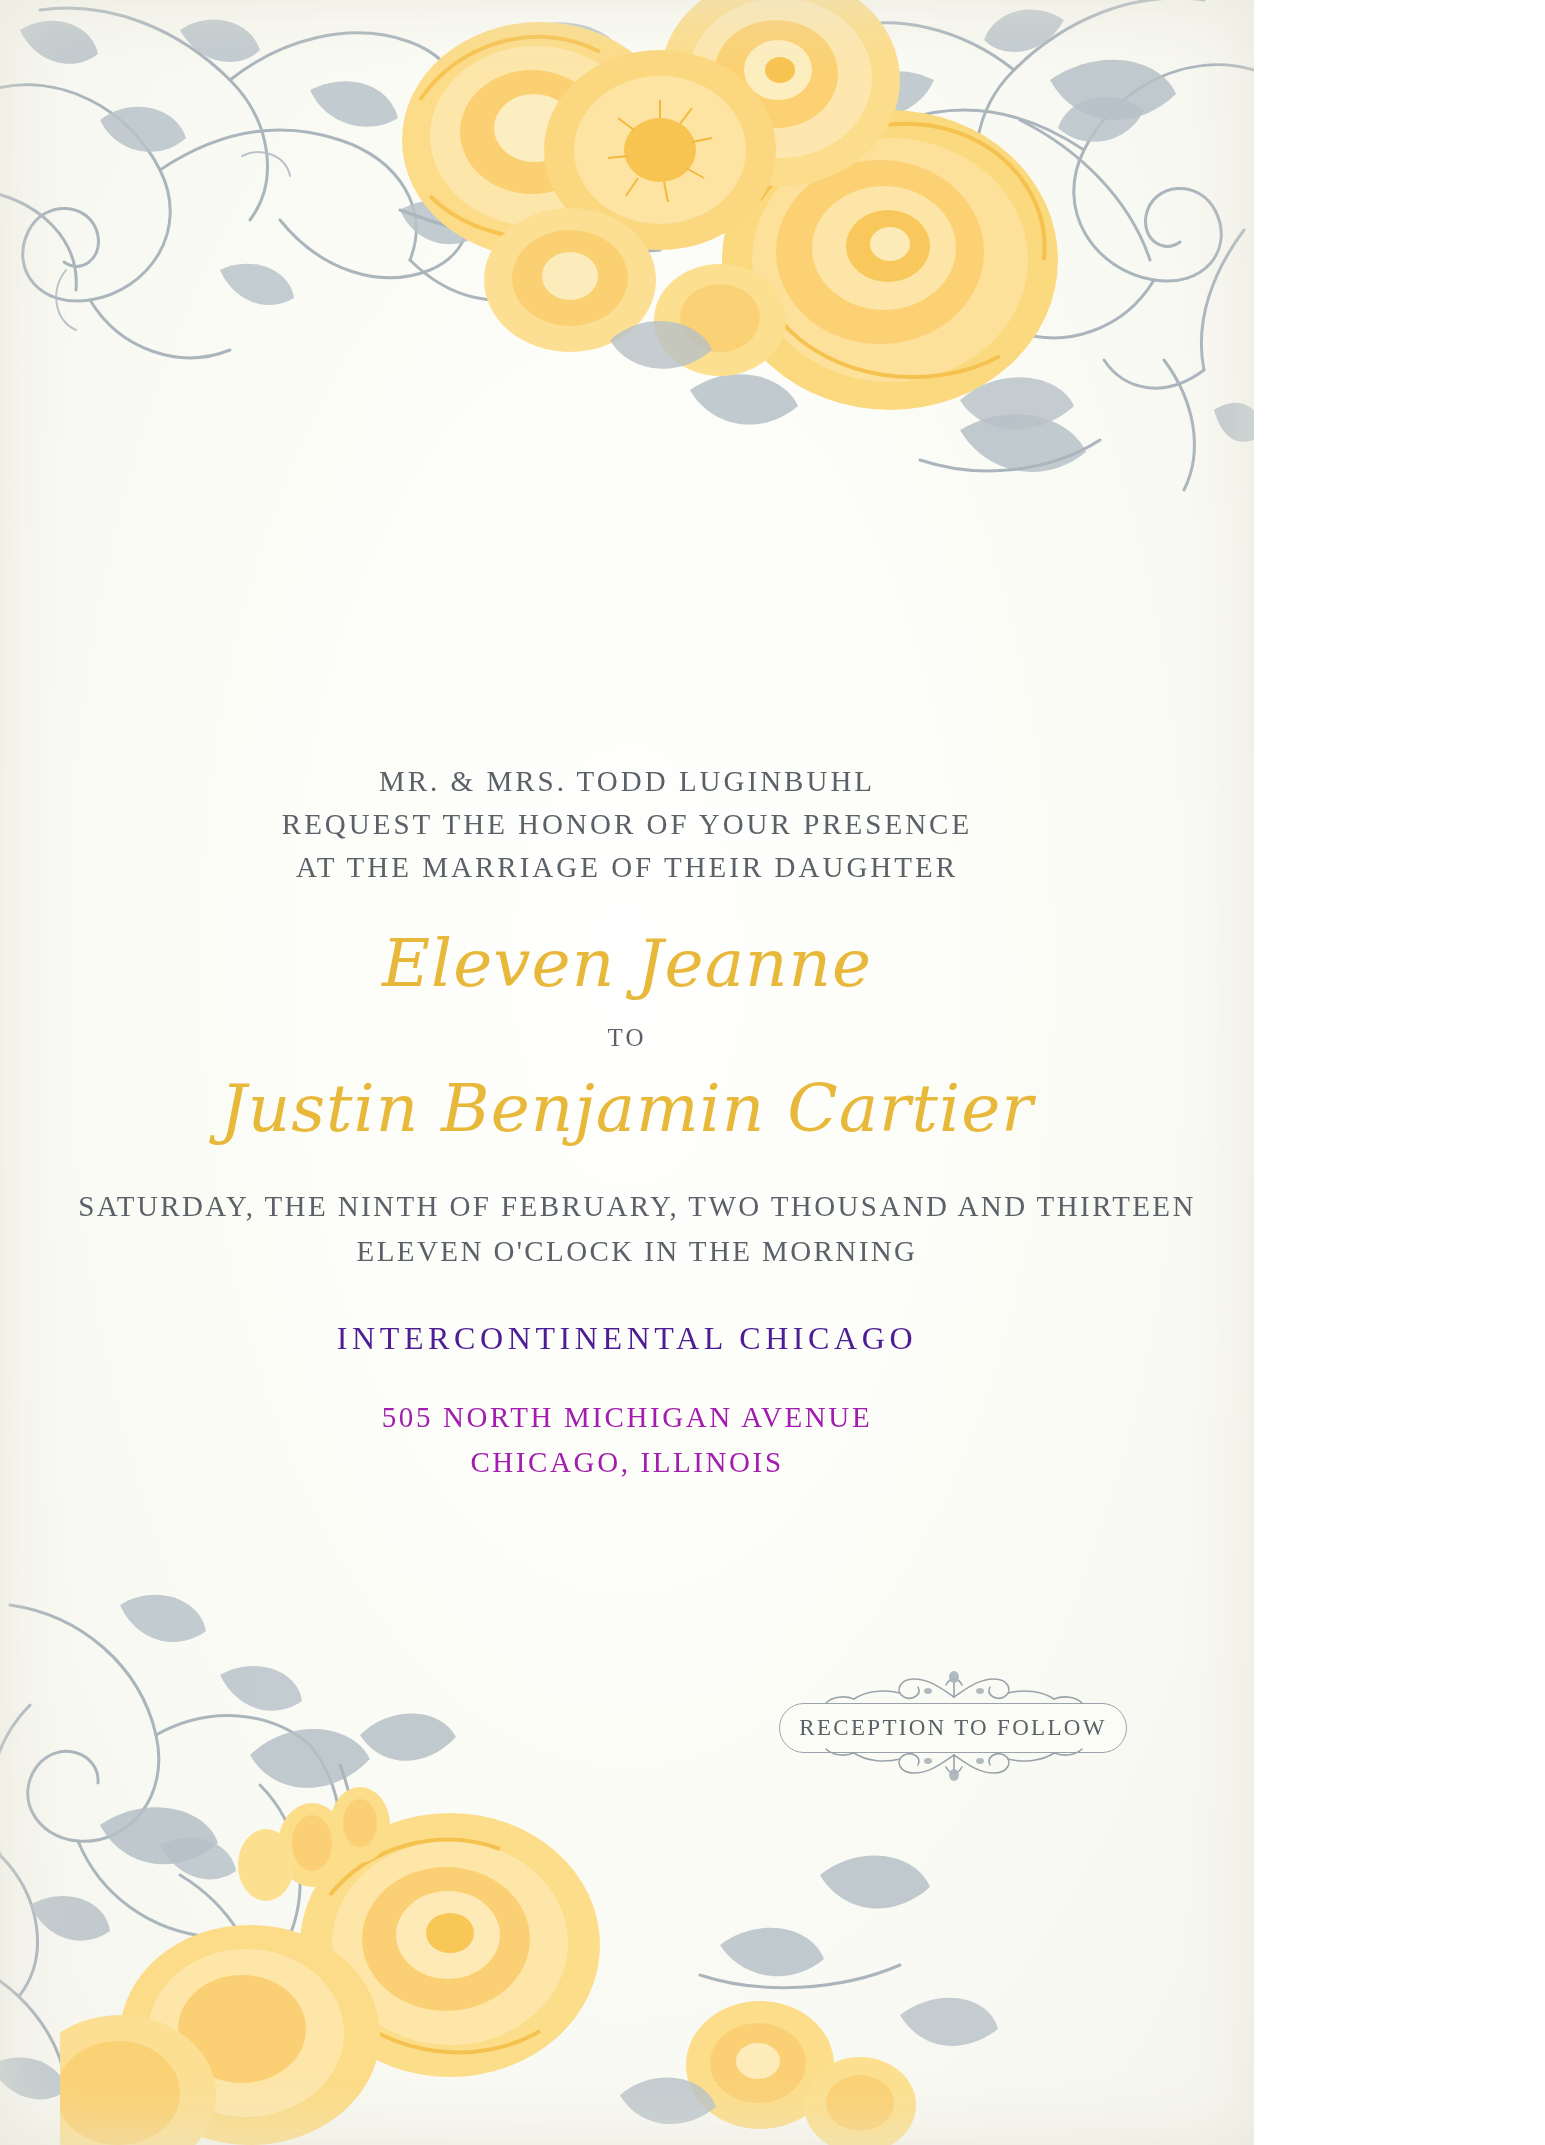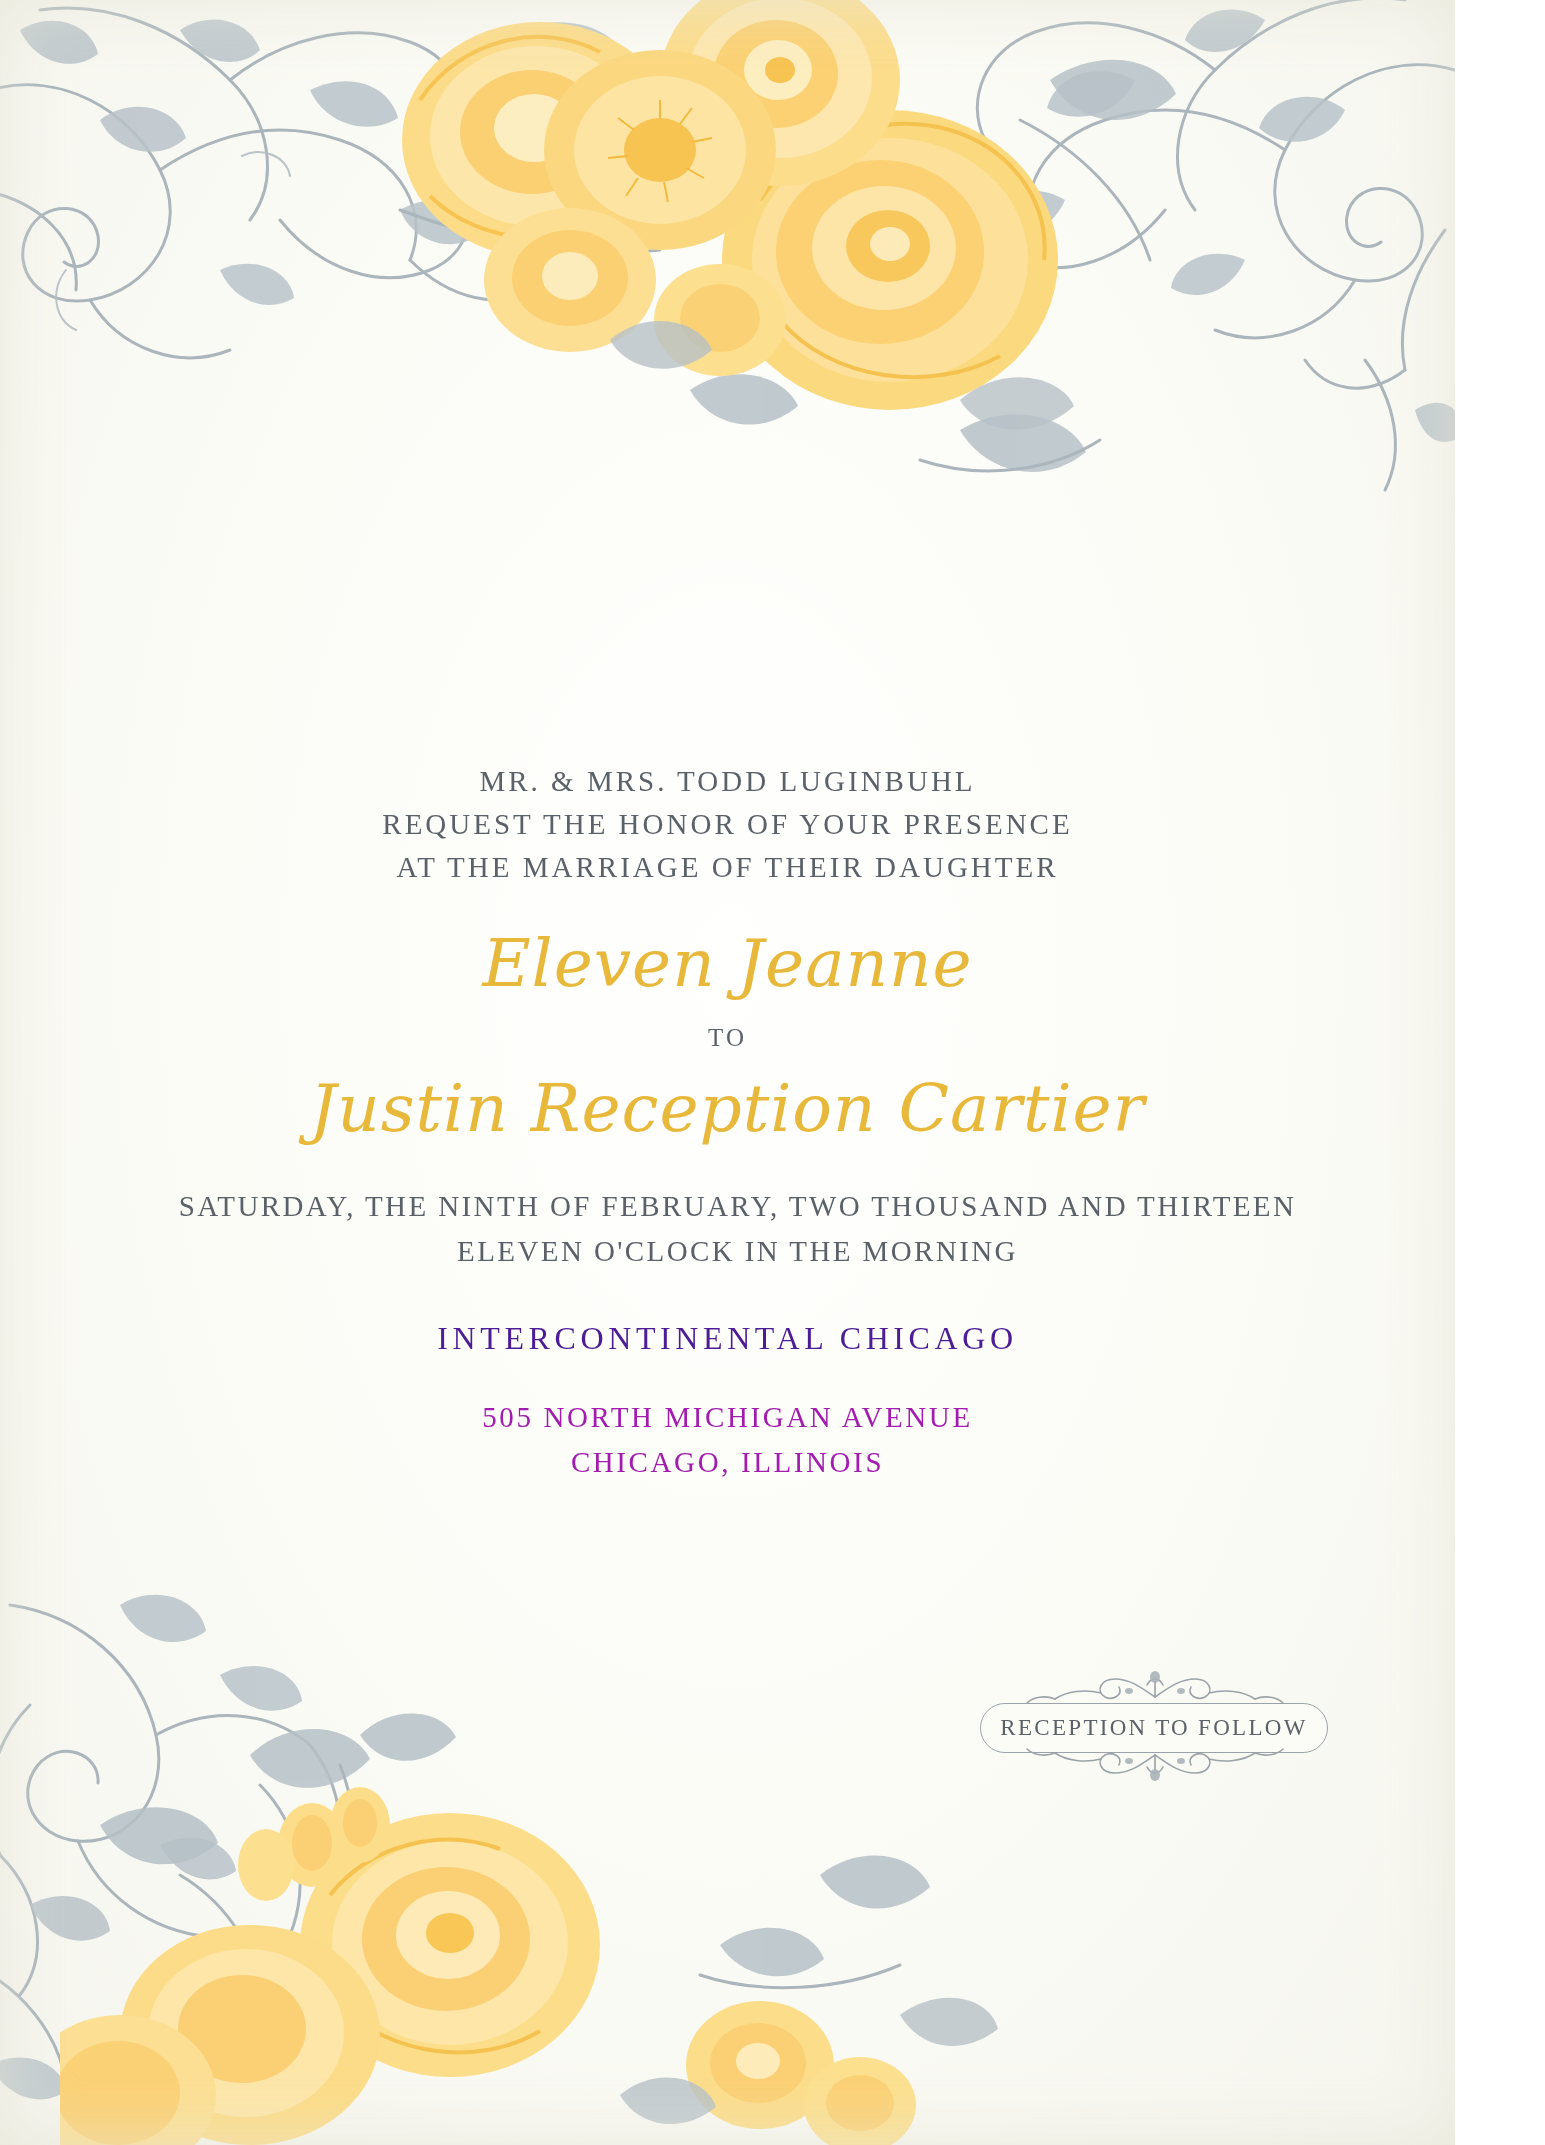--- a/index.html
+++ b/index.html
@@ -9,21 +9,21 @@
   }
   body {
     width: 1545px;
     height: 2145px;
     overflow: hidden;
     font-family: "Liberation Serif", serif;
   }
 
   .invitation {
     position: relative;
-    width: 1455px;
+    width: 1254px;
     height: 2145px;
     background: #fdfdf8;
     overflow: hidden;
   }
 
   
   .paper-texture {
     position: absolute;
     inset: 0;
     background:
@@ -389,21 +389,21 @@
     </svg>
   </div>
 
   <div class="content">
     <div class="line-host">Mr. &amp; Mrs. Todd Luginbuhl</div>
     <div class="line-request">request the honor of your presence</div>
     <div class="line-daughter">at the marriage of their daughter</div>
 
     <div class="bride-name">Eleven Jeanne</div>
     <div class="joiner">to</div>
-    <div class="groom-name">Justin Reception Cartier</div>
+    <div class="groom-name">Justin Benjamin Cartier</div>
 
     <div class="date-line">Saturday, the ninth of February, two thousand and thirteen</div>
     <div class="time-line">Eleven o'clock in the morning</div>
 
     <div class="venue-line">Intercontinental Chicago</div>
 
     <div class="address-line-1">505 North Michigan Avenue</div>
     <div class="address-line-2">Chicago, Illinois</div>
   </div>
 

